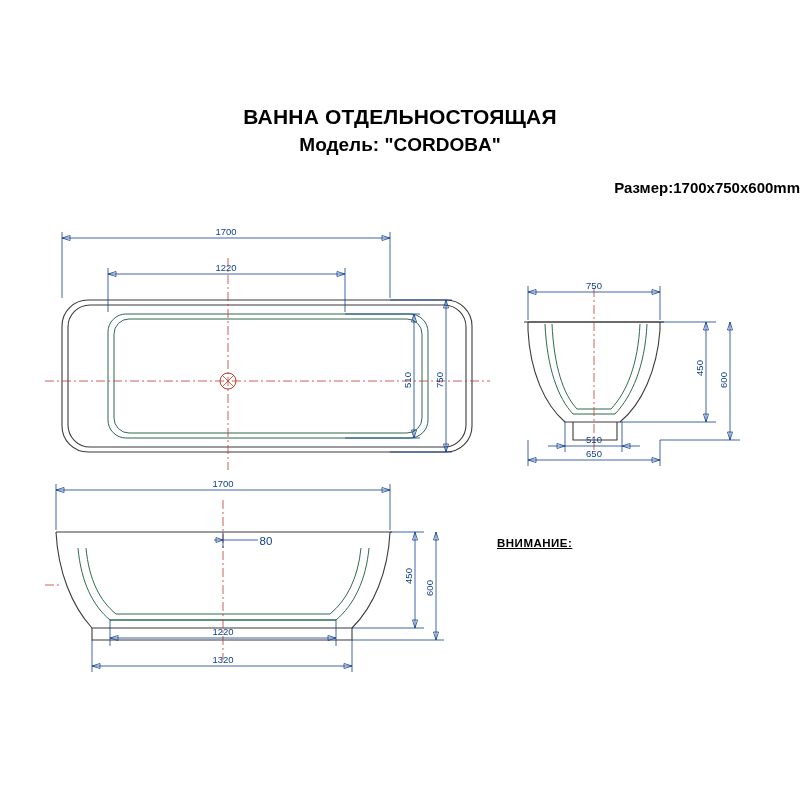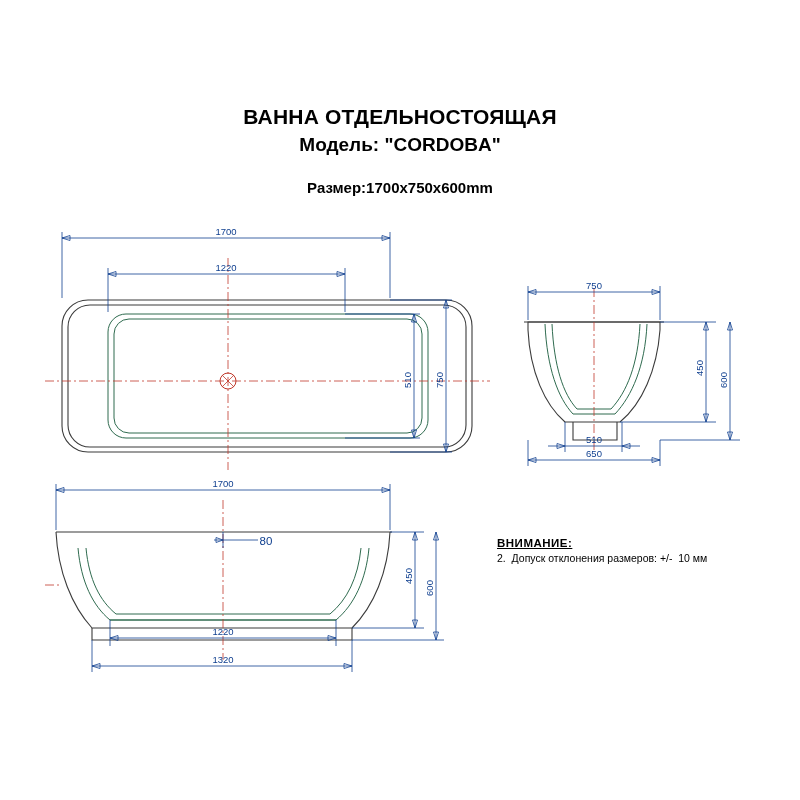--- a/index.html
+++ b/index.html
@@ -40,20 +40,21 @@
     font-size: 19px;
     font-weight: bold;
     line-height: 26px;
     margin-top: 2px;
   }
   .title-line3 {
     font-size: 15px;
     font-weight: bold;
     margin-top: 20px;
     line-height: 20px;
+    text-align: right;
   }
 
   
   .notes {
     position: absolute;
     left: 497px;
     top: 536px;
     width: 280px;
     font-size: 10.5px;
     line-height: 15px;
@@ -240,16 +241,15 @@
       <line class="dim" x1="92" y1="666" x2="352" y2="666"></line>
       <path class="dim" d="M92 666 l8 -2.5 v5 z" fill="#0f3f8f"></path>
       <path class="dim" d="M352 666 l-8 -2.5 v5 z" fill="#0f3f8f"></path>
       <text class="dimtxt" x="223" y="663" text-anchor="middle">1320</text>
     </g>
 
   </svg>
 
   <div class="notes">
     <div class="notes-title">ВНИМАНИЕ:</div>
-    <div class="note-item">2.  Допуск отклонения размеров: +/-  10 мм</div>
   </div>
 
 </div>
 
 </body></html>

